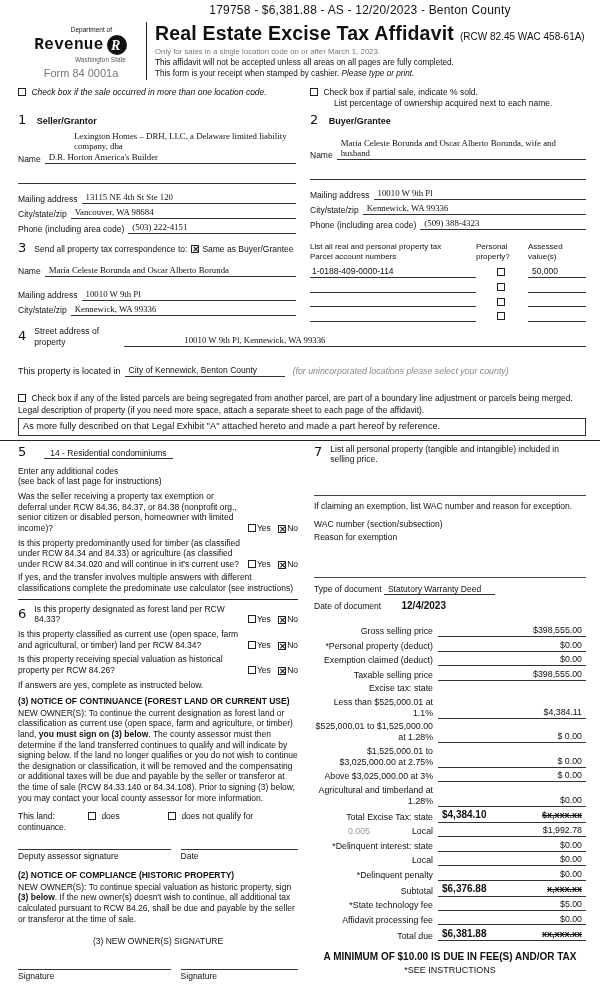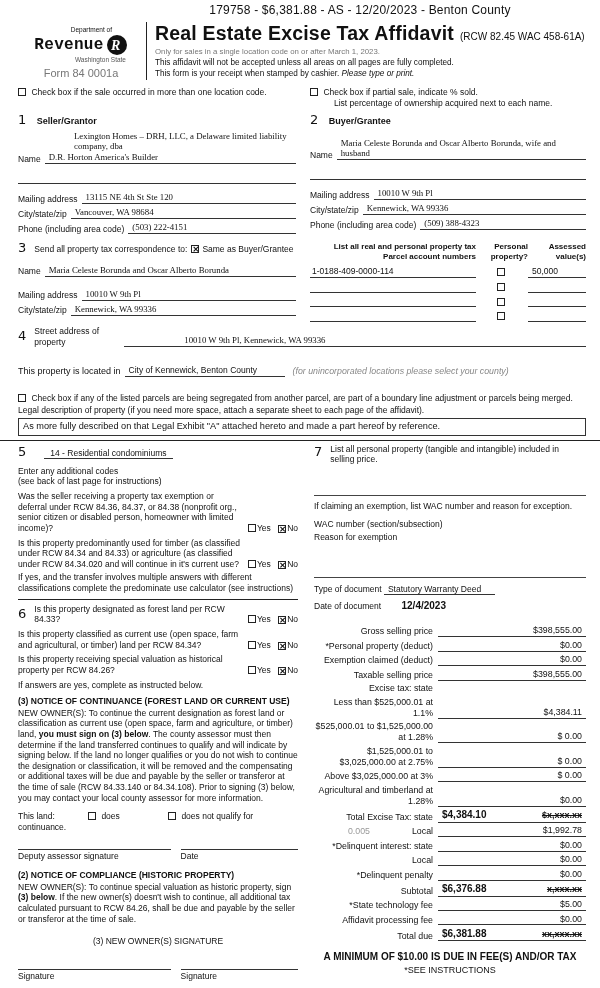--- a/index.html
+++ b/index.html
@@ -24,37 +24,37 @@
   .note1 { color:#777; font-size:7.8px; margin-top:2px; }
   .note2, .note3 { font-size:8.2px; margin-top:1px; }
   .it { font-style:italic; }
 
   
   .cb { display:inline-block; width:8px; height:8px; border:1px solid #222; font-size:8px; line-height:7px;
         text-align:center; vertical-align:-1px; font-weight:bold; margin-right:3px; }
   .cb i { font-style:normal; font-size:8px; }
 
   .checksrow { display:flex; padding:6px 14px 0 18px; }
-  .checksrow .c-left { width:292px; }
+  .checksrow .c-left { width:292px;font-style:italic; }
   .checksrow .c-right { flex:1; }
   .c-right .ind { padding-left:24px; }
 
   .twocol { display:flex; padding:0 14px 0 18px; }
   .col-l { width:292px; padding-right:14px; }
   .col-r { flex:1; }
 
   .secnum { font-size:13px; font-weight:normal; margin-right:8px; font-family:"DejaVu Sans",sans-serif; }
   .sechead { font-weight:bold; font-size:9px; }
   .fld { display:flex; align-items:flex-end; margin-top:3px; }
   .fld .lab { white-space:nowrap; padding-right:4px; font-size:8.5px; }
   .fld .ul { flex:1; border-bottom:1px solid #333; min-height:10px;
              font-family:"Liberation Serif",serif; font-size:8.8px; padding:0 2px 0 4px; }
 
   
-  .ptab-head { display:flex; font-weight:bold; font-size:8px; text-align:right; margin-top:2px; }
+  .ptab-head { display:flex; font-weight:normal; font-size:8px; text-align:left; margin-top:2px; }
   .ptab-head .h1 { flex:1; }
   .ptab-head .h2 { width:52px; }
   .ptab-head .h3 { width:58px; }
   .prow { display:flex; align-items:flex-end; margin-top:4px; }
   .prow .pnum { flex:1; border-bottom:1px solid #333; min-height:10px; padding-left:2px; font-size:8.5px; }
   .prow .pbox { width:52px; text-align:center; }
   .prow .pval { width:58px; border-bottom:1px solid #333; min-height:10px; padding-left:4px; font-size:8.5px; }
 
   .sec4 { padding:2px 14px 0 18px; }
   .sec4row { display:flex; align-items:flex-end; }

